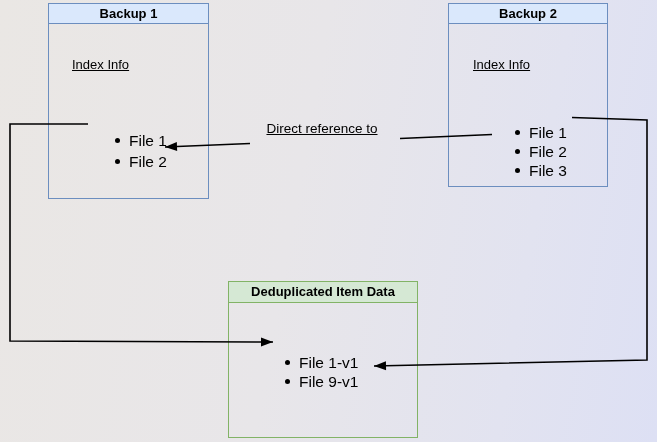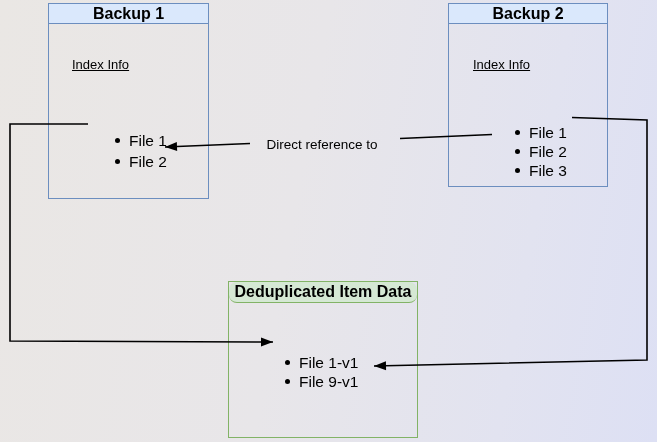--- a/index.html
+++ b/index.html
@@ -12,37 +12,37 @@
     position:relative; width:657px; height:442px; overflow:hidden;
     background:linear-gradient(100deg,#eae7e4 0%,#e8e6e9 45%,#e2e3f0 78%,#dde0f4 100%);
     font-family:"Liberation Sans","DejaVu Sans",sans-serif;
     color:var(--text);
   }
   .node{position:absolute; border:1.5px solid; box-sizing:border-box; background:transparent;}
   .node.blue{border-color:var(--blue-stroke);}
   .node.green{border-color:var(--green-stroke);}
   .node-header{
     position:absolute; left:0; right:0; top:0;
-    font-size:16px; font-weight:bold; text-align:center;
+    font-size:13px; font-weight:bold; text-align:center;
     box-sizing:border-box;
   }
   .blue .node-header{background:var(--blue-fill); border-bottom:1.5px solid var(--blue-stroke); height:20px; line-height:19px;}
-  .green .node-header{background:var(--green-fill); border-bottom:1.5px solid var(--green-stroke); height:21px; line-height:20px;border-radius:8px;}
+  .green .node-header{background:var(--green-fill); border-bottom:1.5px solid var(--green-stroke); height:21px; line-height:20px;}
   .sub-label{position:absolute; font-size:13px; white-space:nowrap;text-decoration:underline;}
   ul.files{position:absolute; margin:16px; padding:0; list-style:none;}
   ul.files li{white-space:nowrap; font-size:15.5px;}
   ul.files .dot{
     display:inline-block; width:5px; height:5px; border-radius:50%;
     background:var(--text); margin-right:9px; vertical-align:3px;
   }
   .b1-files li{line-height:21px;}
   .b2-files li, .dd-files li{line-height:19px;}
   .edge-label{
-    position:absolute; left:232px; top:137px; width:180px;
-    font-size:13.5px; line-height:15px; text-align:center; white-space:nowrap;
+    position:absolute; left:232px; top:121px; width:180px;
+    font-size:13.5px; line-height:15px; text-align:center; white-space:nowrap;text-decoration:underline;
   }
   svg.arrows{position:absolute; left:0; top:0; pointer-events:none;}
   svg.arrows path.edge{stroke:var(--arrow); stroke-width:1.6; fill:none;}
 </style>
 </head>
 <body>
 
 <div class="canvas">
 
   <div class="node blue" style="left:48px; top:3px; width:161px; height:196px;">

